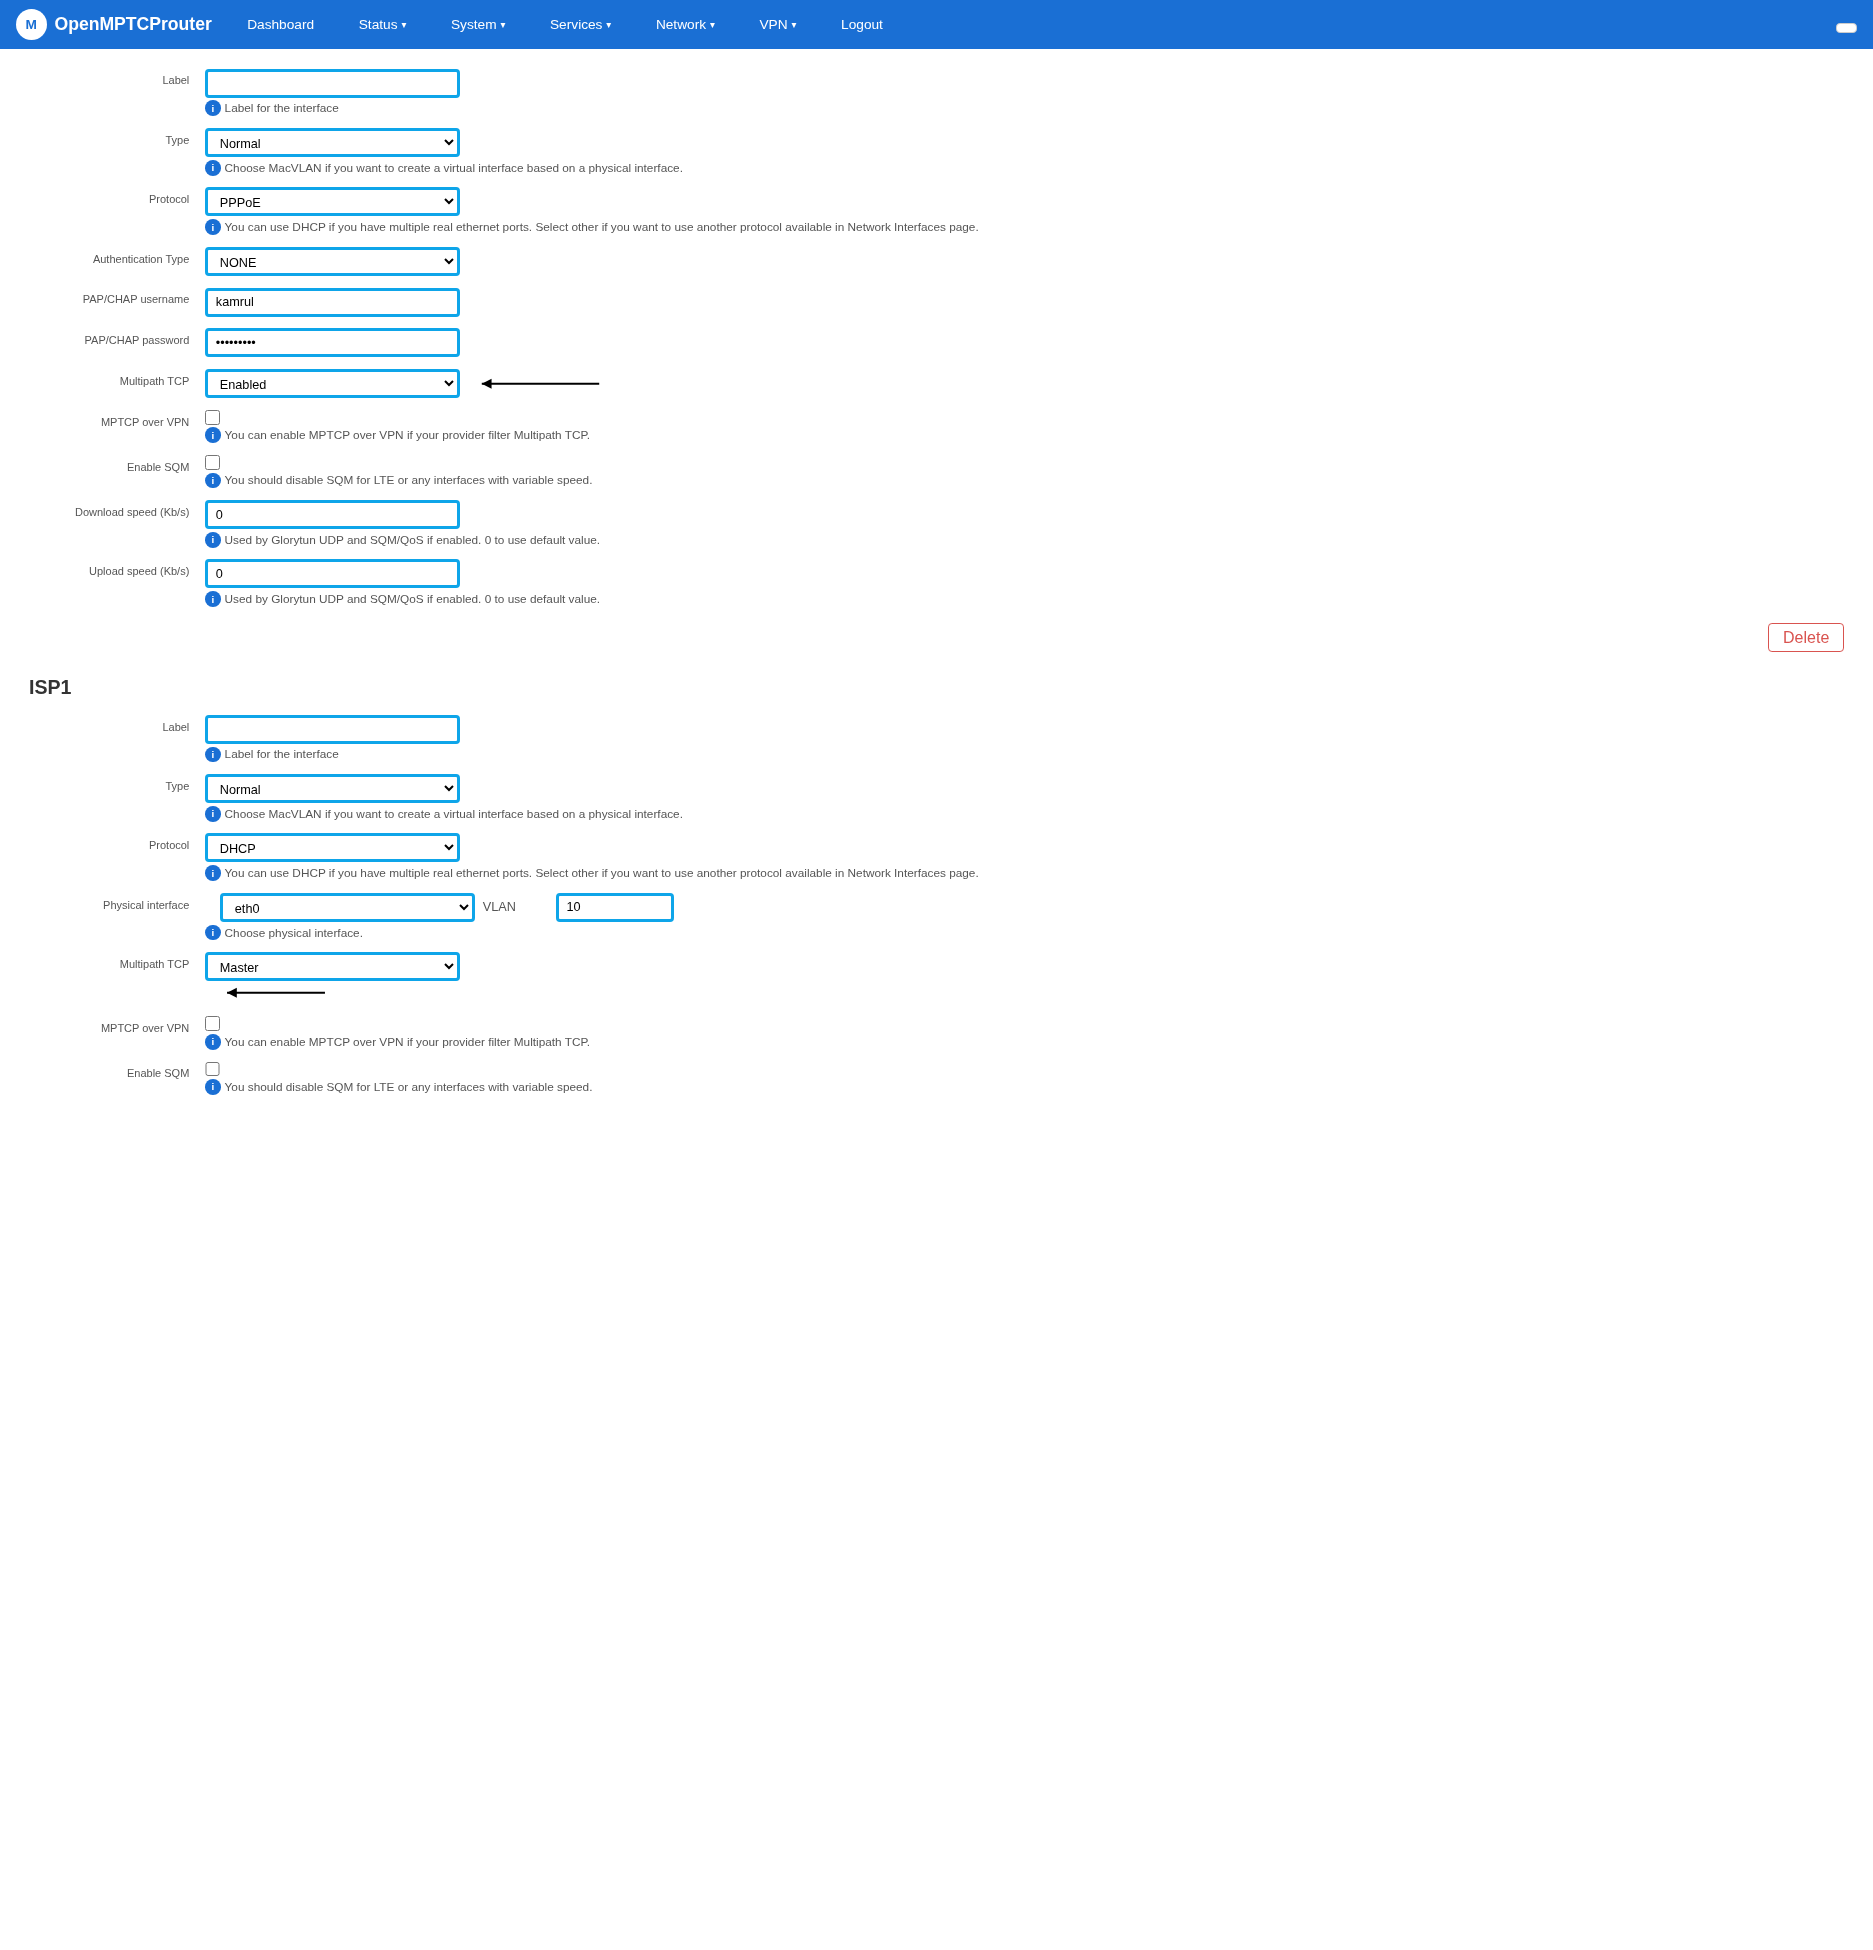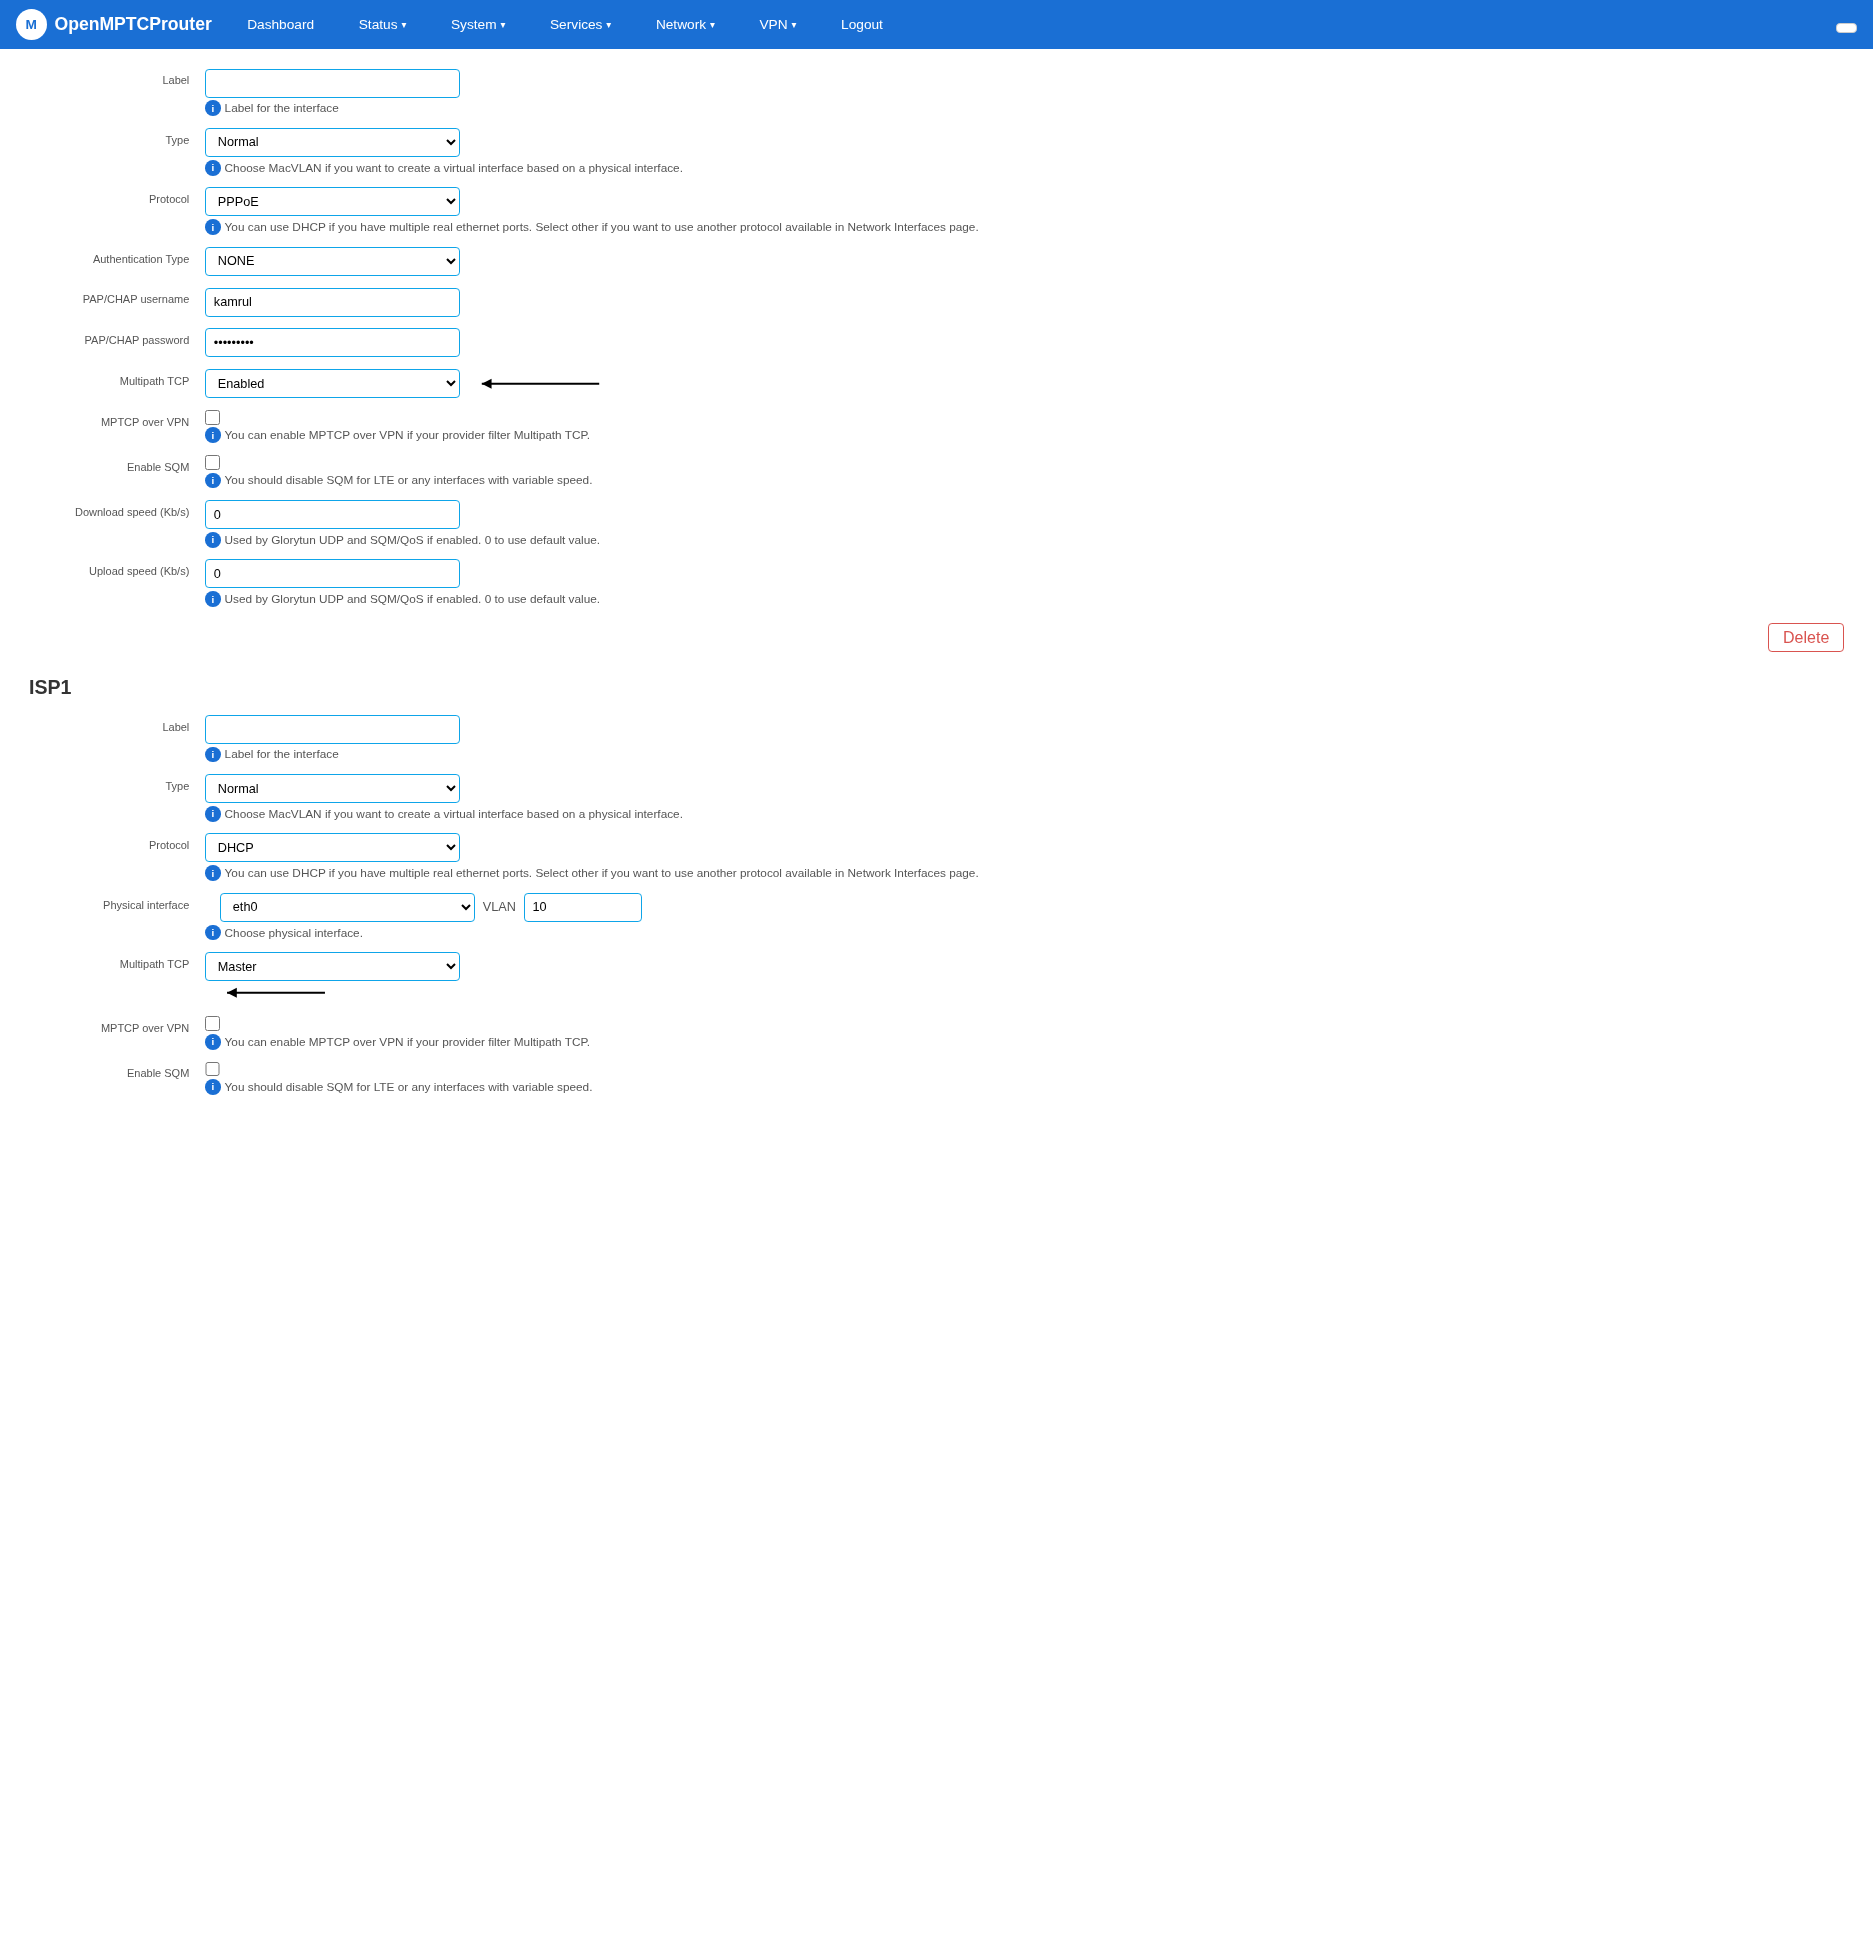--- a/index.html
+++ b/index.html
@@ -96,21 +96,21 @@
       padding-top: 5.9px;
       color: #555;
       font-size: 11px;
     }
     .form-control-wrap {
       flex: 1;
     }
     .form-control {
       width: 196px;
       padding: 4.9px 7.8px;
-      border: 1px solid #0ea5e9;
+      border: 3px solid #0ea5e9;
       border-radius: 3.9px;
       font-size: 12.7px;
       height: 29px;
     }
     .form-control-wide {
       width: 255px;
     }
     select.form-control {
       background: #fff;
       cursor: pointer;
@@ -154,20 +154,21 @@
       align-items: center;
       gap: 7.8px;
       padding-left: 15px;
     }
     .vlan-label {
       font-size: 12.7px;
       color: #555;
     }
     .vlan-input {
       width: 118px;
+      margin-left: 32px;
     }
 
     
     .delete-row {
       display: flex;
       justify-content: flex-end;
       margin: 15.7px 0 23.5px 0;
     }
     .btn-danger {
       background: #fff;

